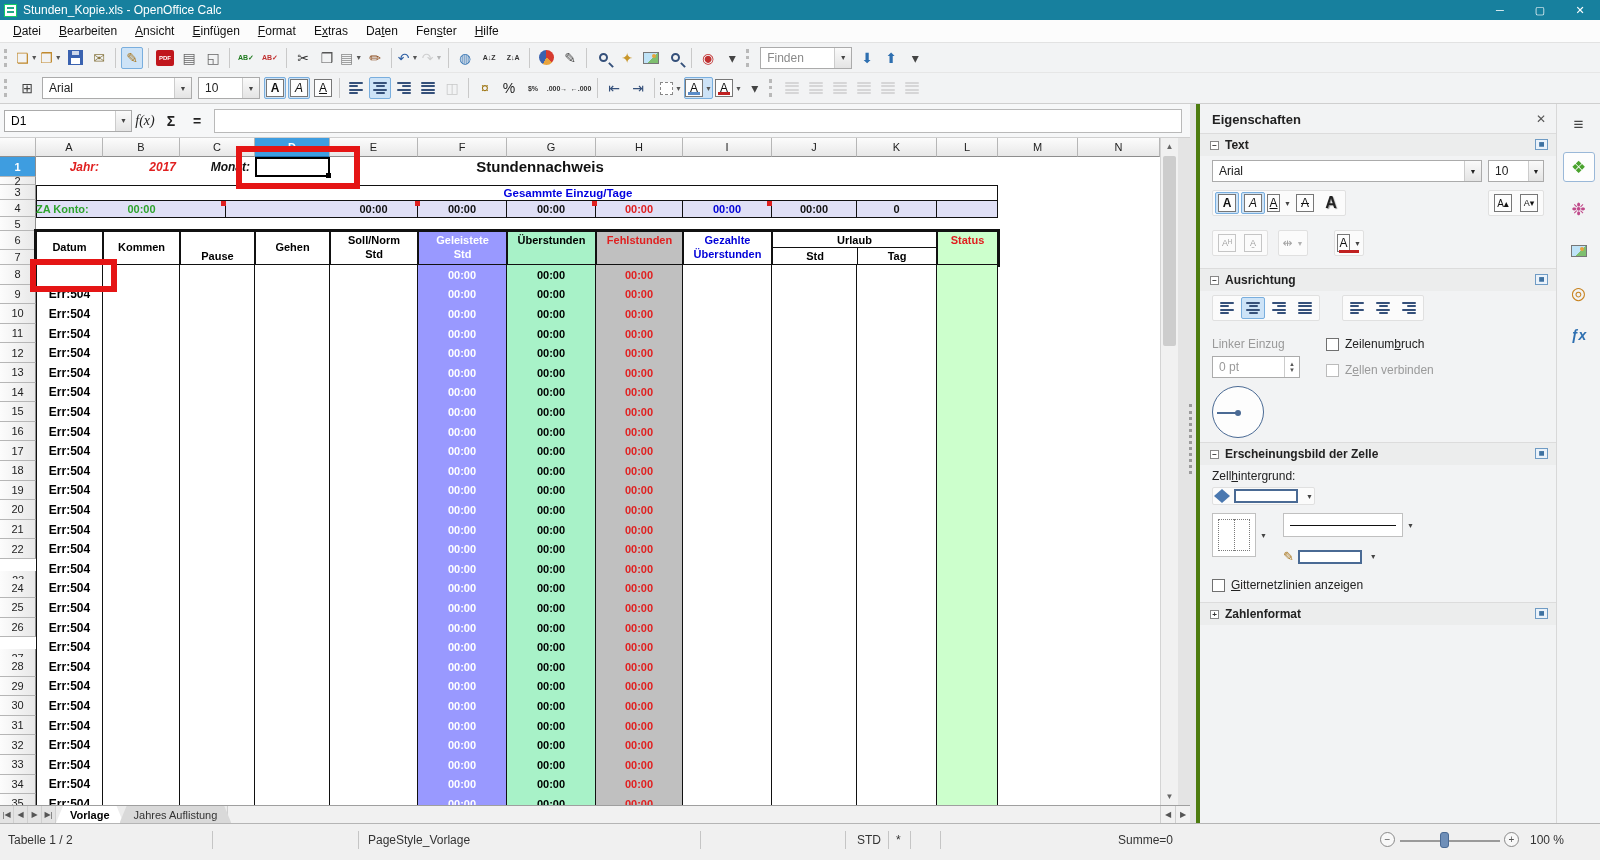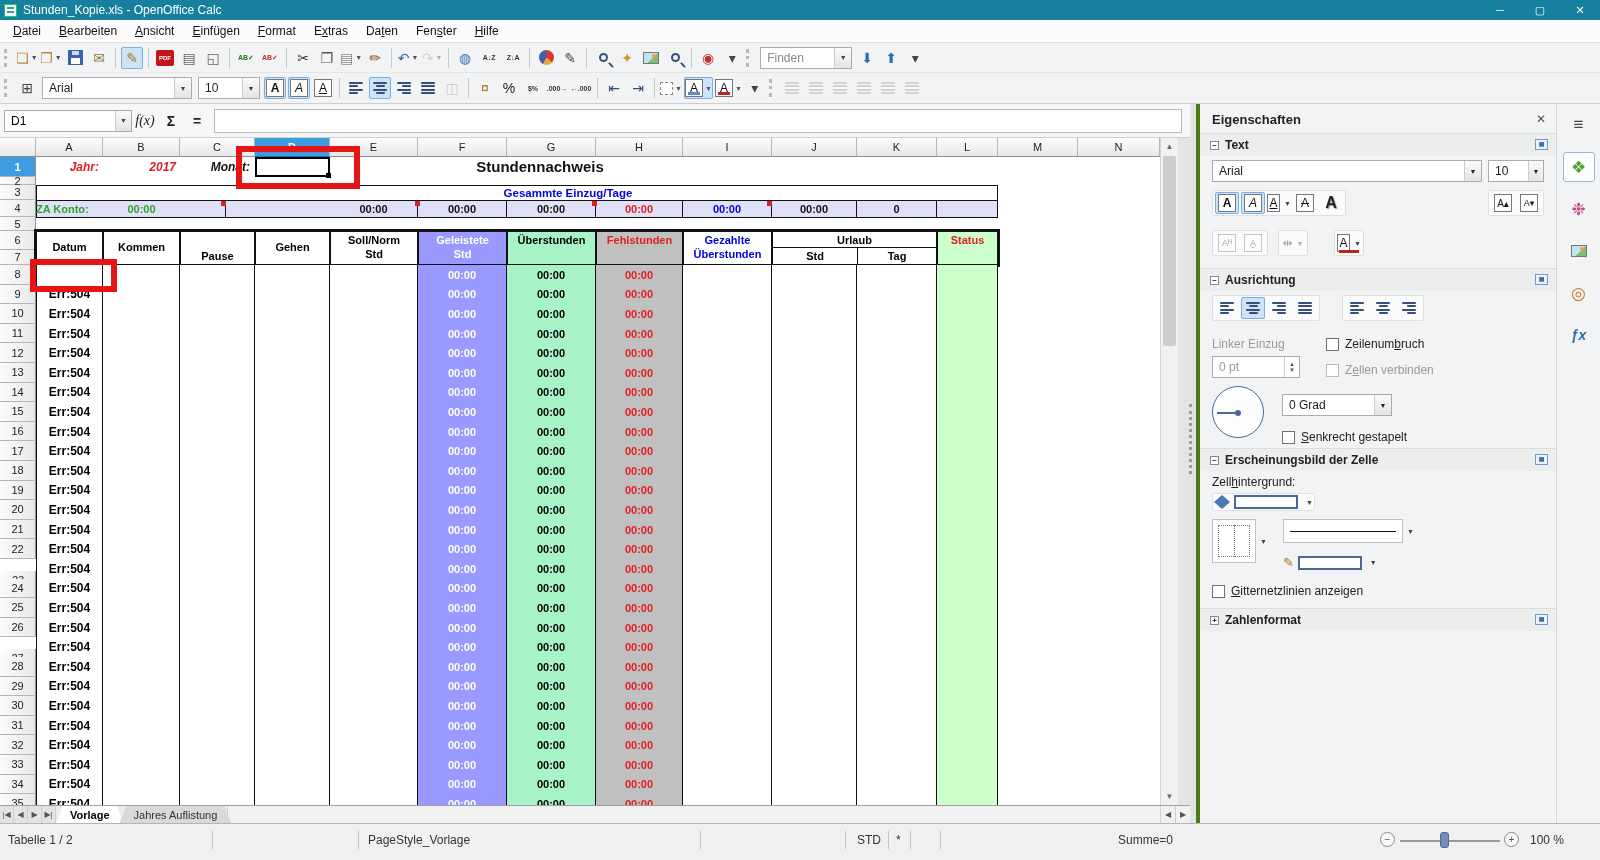--- a/index.html
+++ b/index.html
@@ -1061,30 +1061,20 @@
             <span>Zeilenum<u>b</u>ruch</span>
           </div>
           <div style="display:flex;align-items:center;margin-top:12px">
             <span class="cb dis"></span>
             <span class="dis-t">Z<u>e</u>llen verbinden</span>
           </div>
         </div>
       </div>
       <div class="sbrow" style="align-items:flex-start">
         <div class="dial"></div>
-        <div style="margin-left:18px;margin-top:8px">
-          <div class="sbcombo" style="width:110px">
-            <span>0 Grad</span>
-            <span class="arr" style="margin-left:auto;width:17px;height:20px;border-left:1px solid #ccc;display:flex;align-items:center;justify-content:center;font-size:7px;background:linear-gradient(#fafafa,#e4e4e4)">▼</span>
-          </div>
-          <div style="display:flex;align-items:center;margin-top:14px">
-            <span class="cb"></span>
-            <span><u>S</u>enkrecht gestapelt</span>
-          </div>
-        </div>
       </div>
 
       <div class="sechdr">
         <span class="pm">−</span>
         <span>Erscheinungsbild der Zelle</span>
         <span class="dlg">▦</span>
       </div>
       <div class="sbrow" style="padding-bottom:0">
         <span>Zell<u>h</u>intergrund:</span>
       </div>

